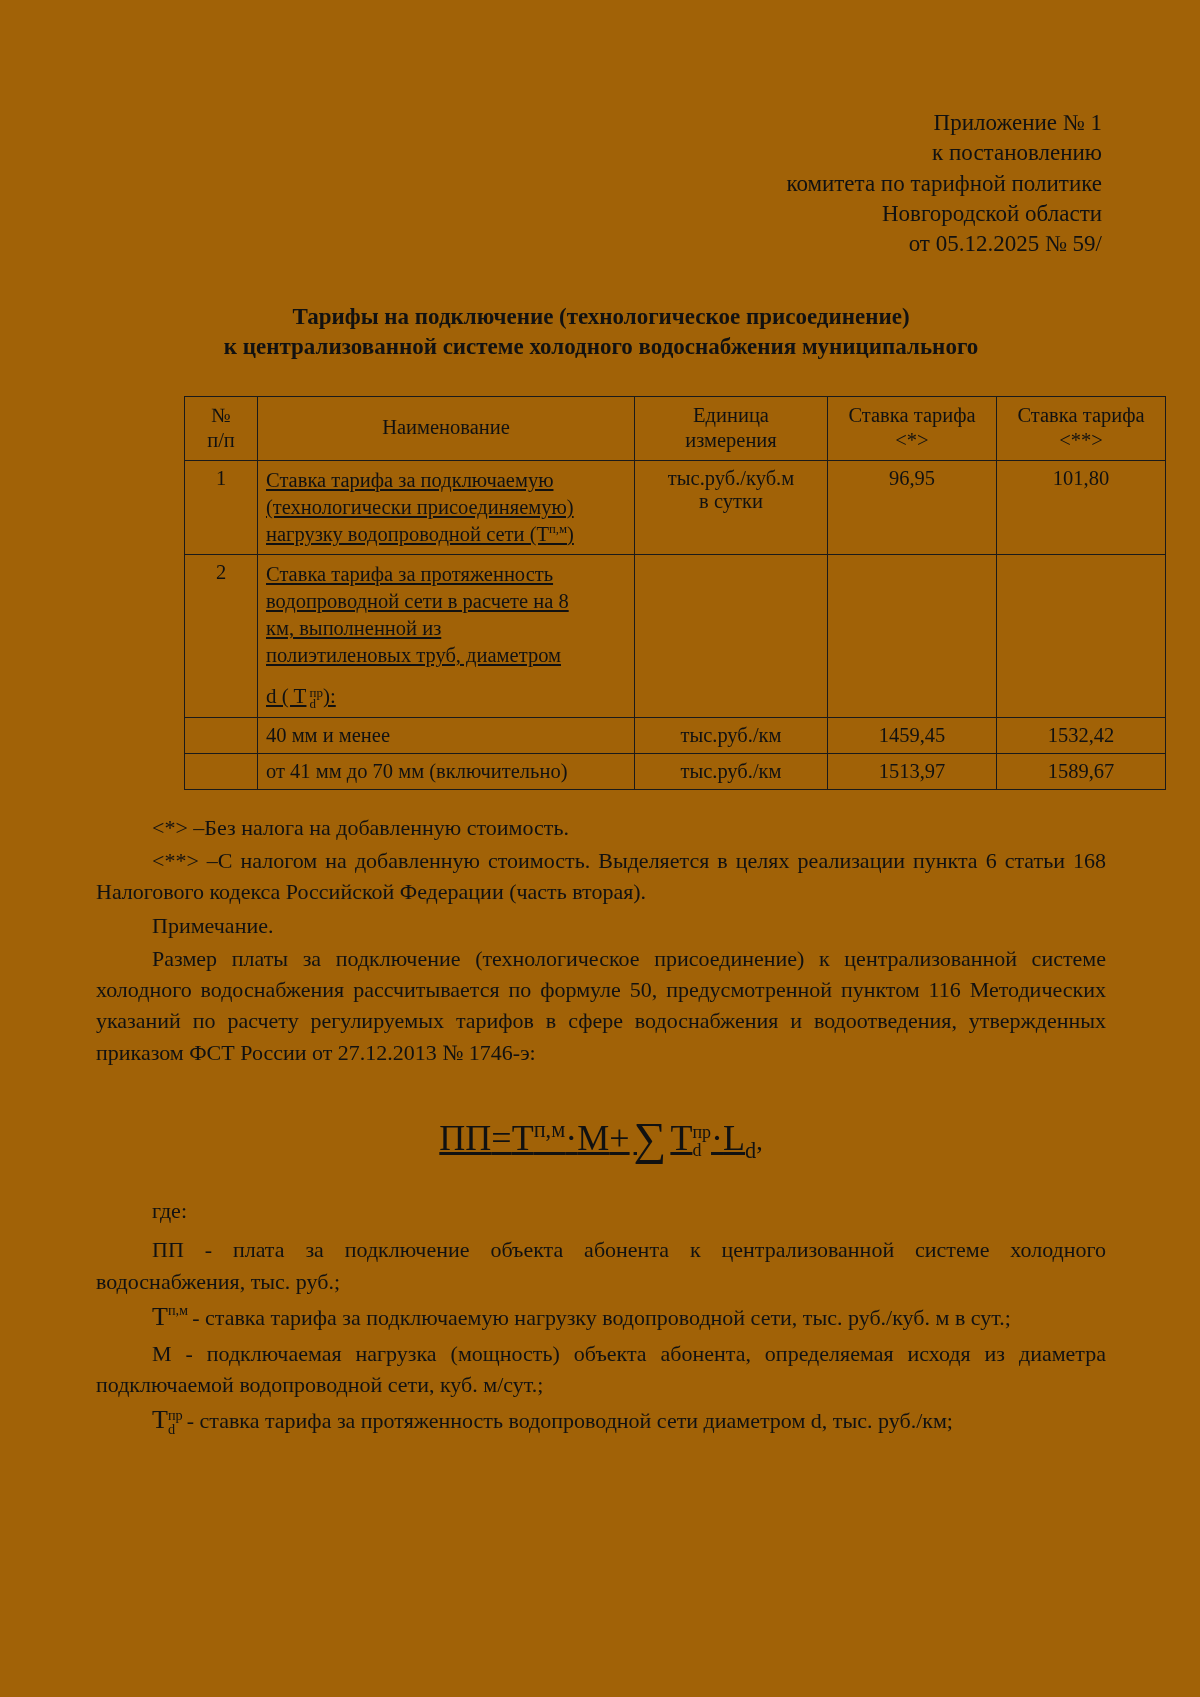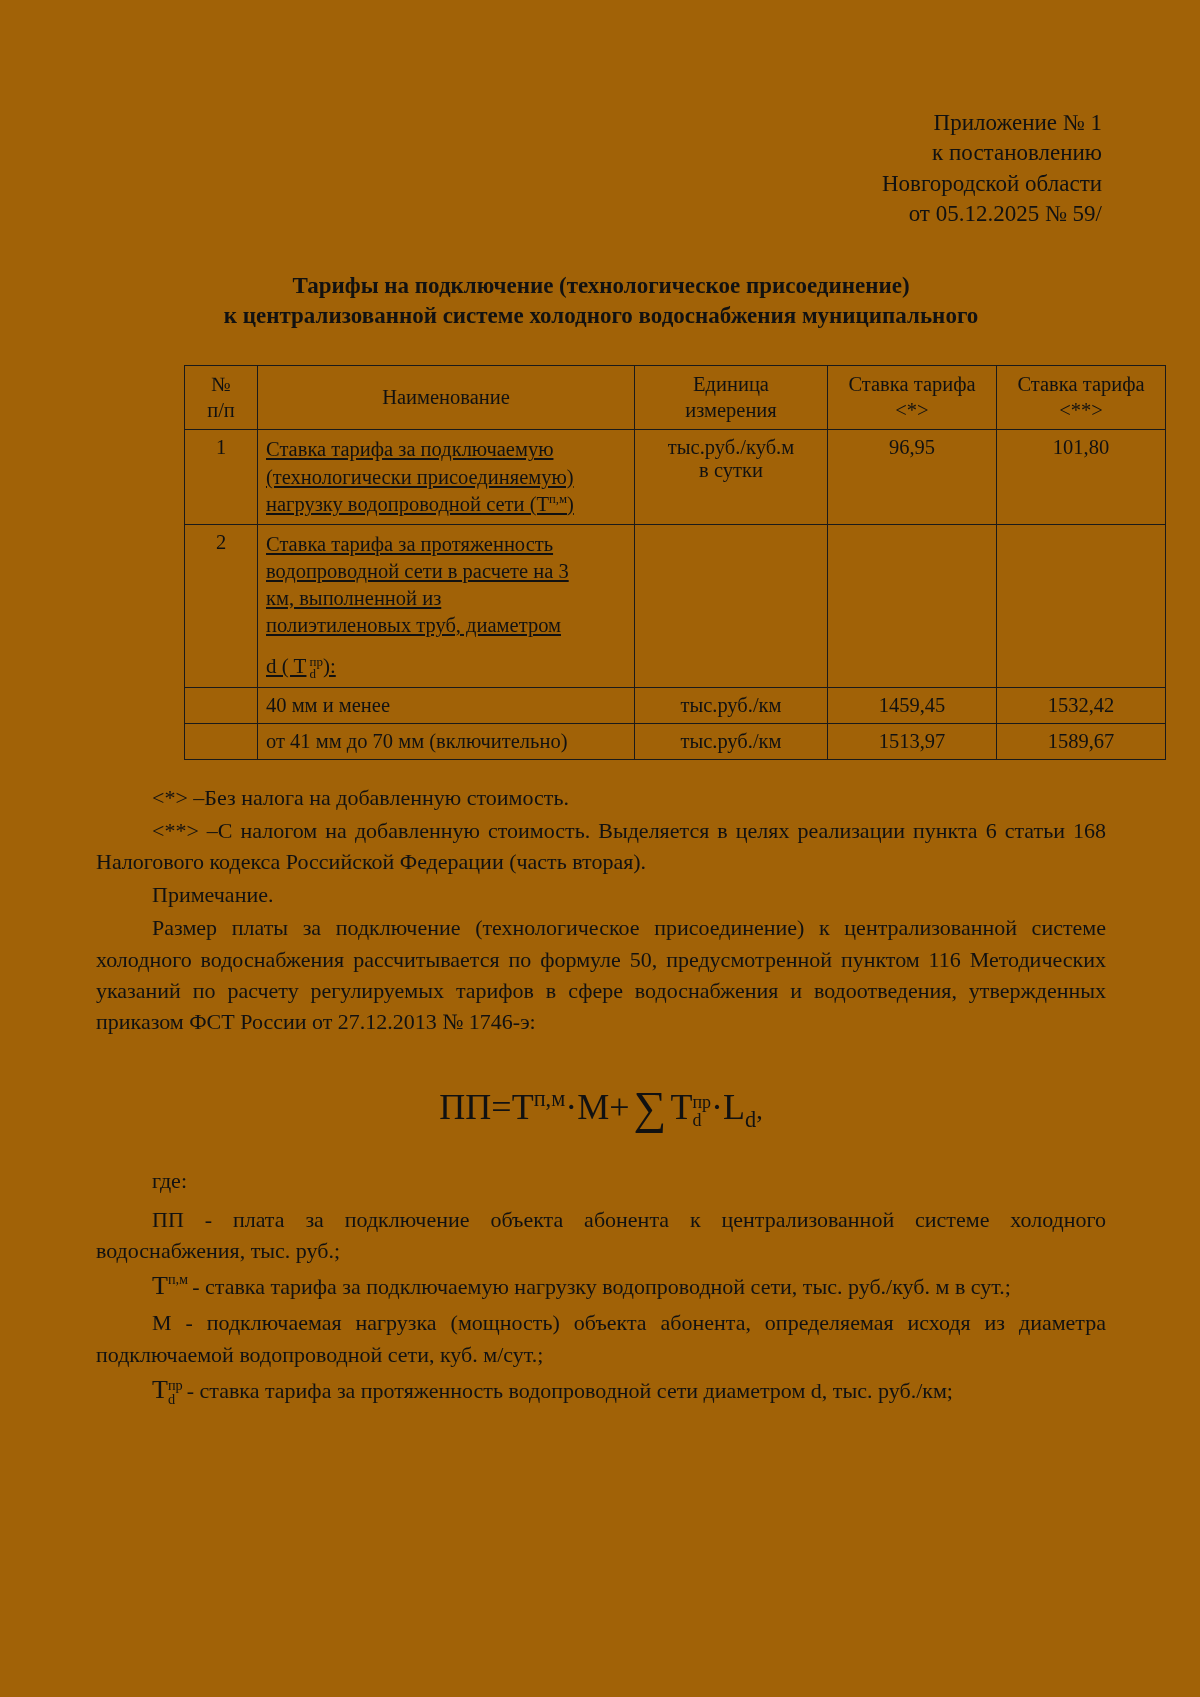--- a/index.html
+++ b/index.html
@@ -97,20 +97,21 @@
   .notes p { margin: 0 0 2px 0; }
   .ind { text-indent: 56px; }
   .just { text-align: justify; }
 
   
   .formula {
     margin-top: 46px;
     text-align: center;
     font-size: 36px;
     line-height: 1.1;
+    text-decoration: underline;
   }
   .formula .sigma { font-size: 46px; vertical-align: -4px; margin: 0 4px; }
   .formula .comma { font-size: 26px; }
 
   .where { margin-top: 34px; font-size: 22px; text-indent: 56px; }
 
   .defs { margin-top: 10px; font-size: 22px; line-height: 1.42; }
   .defs p { margin: 0 0 2px 0; }
 
   .bigT {
@@ -131,20 +132,21 @@
 </style>
 </head>
 <body>
 
 <div class="page">
   <div class="content">
 
     <div class="doc-header">
       <div>Приложение № 1</div>
       <div>к постановлению</div>
+      <div>комитета по тарифной политике</div>
       <div>Новгородской области</div>
       <div>от 05.12.2025 № 59/</div>
     </div>
 
     <div class="doc-title">
       <div>Тарифы на подключение (технологическое присоединение)</div>
       <div>к централизованной системе холодного водоснабжения муниципального</div>
     </div>
 
     <table class="tariff">
@@ -183,21 +185,21 @@
             <span>в сутки</span>
           </td>
           <td class="c-rate vmid">96,95</td>
           <td class="c-rate vmid">101,80</td>
         </tr>
 
         <tr>
           <td class="c-num">2</td>
           <td class="c-name cellpad">
             <span>Ставка тарифа за протяженность</span><br>
-            <span>водопроводной сети в расчете на 3</span><br>
+            <span>водопроводной сети в расчете на 8</span><br>
             <span>км, выполненной из</span><br>
             <span>полиэтиленовых труб, диаметром</span>
             <div class="dvar">
               <span>d ( T</span><span class="frac-sym"><span class="up">пр</span><span class="dn">d</span></span><span>):</span>
             </div>
           </td>
           <td class="c-unit"></td>
           <td class="c-rate"></td>
           <td class="c-rate"></td>
         </tr>

